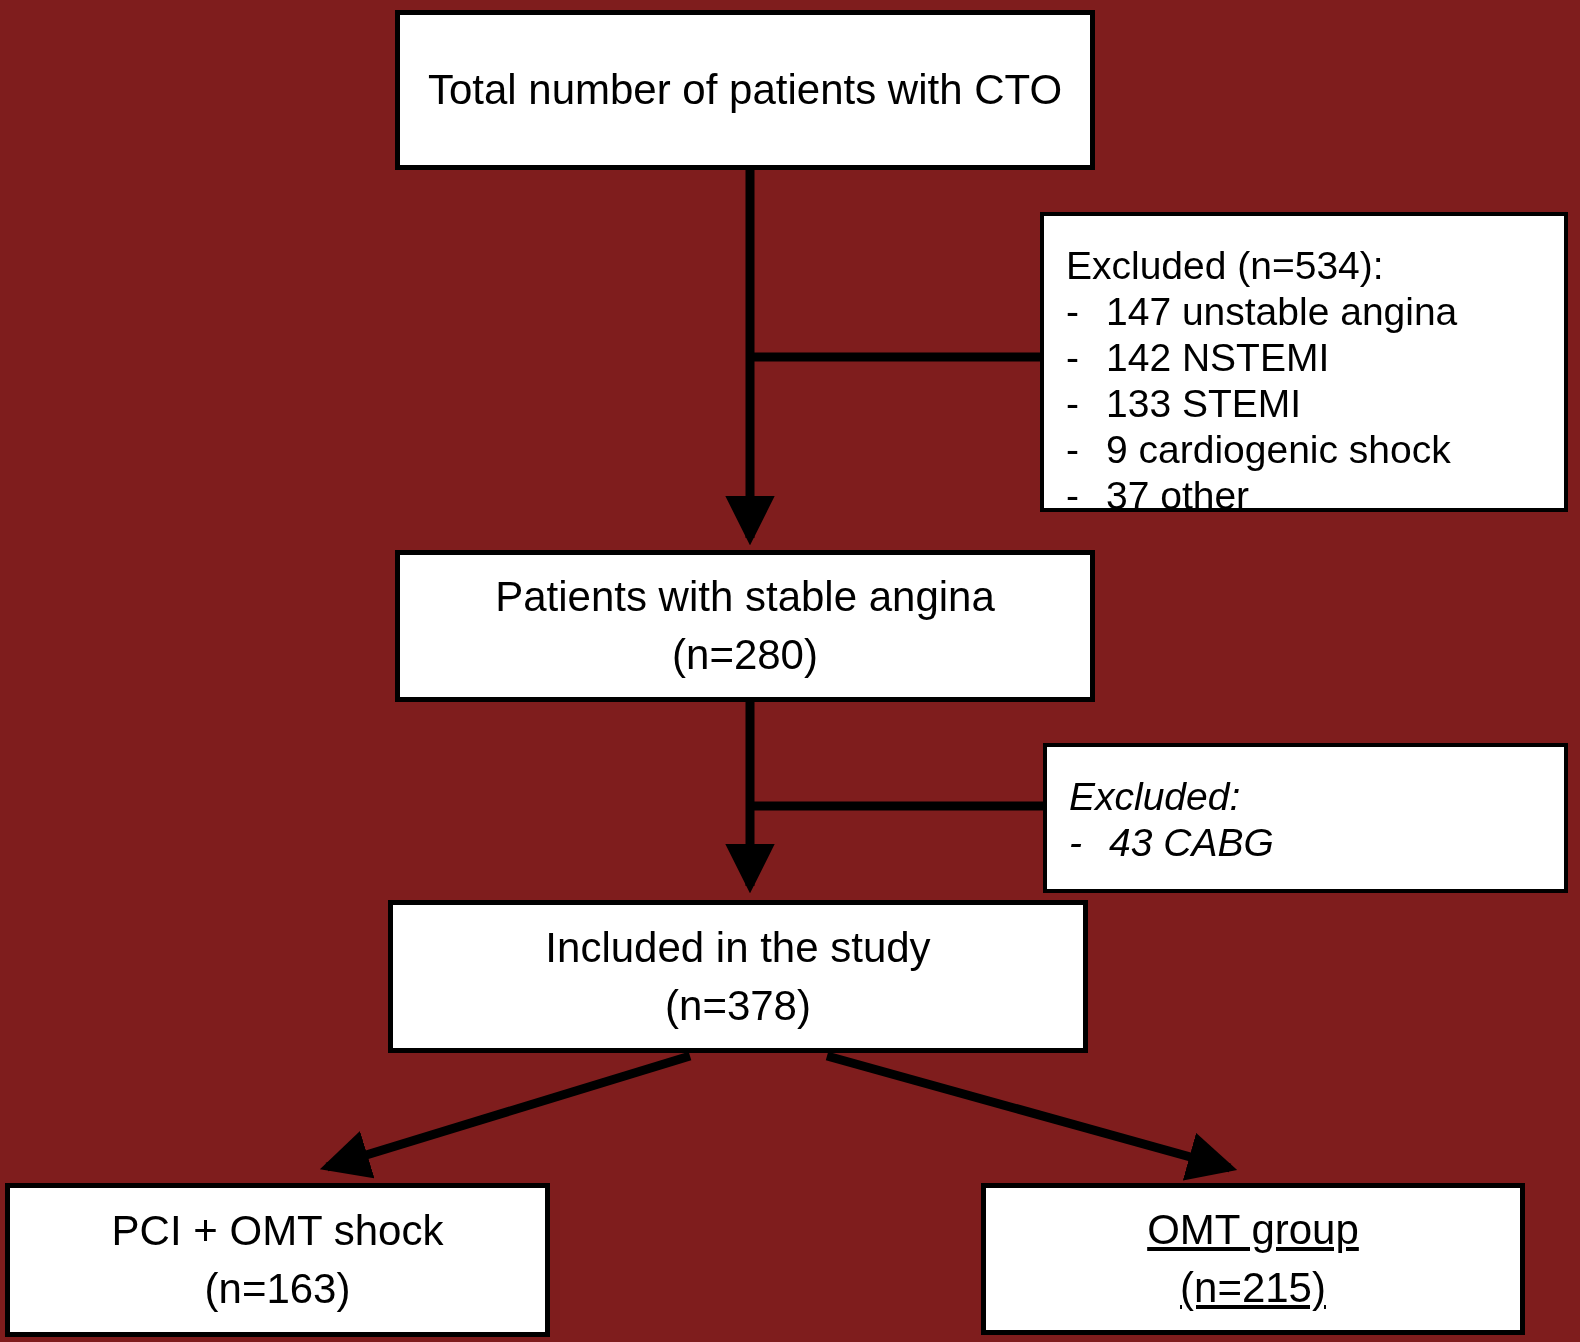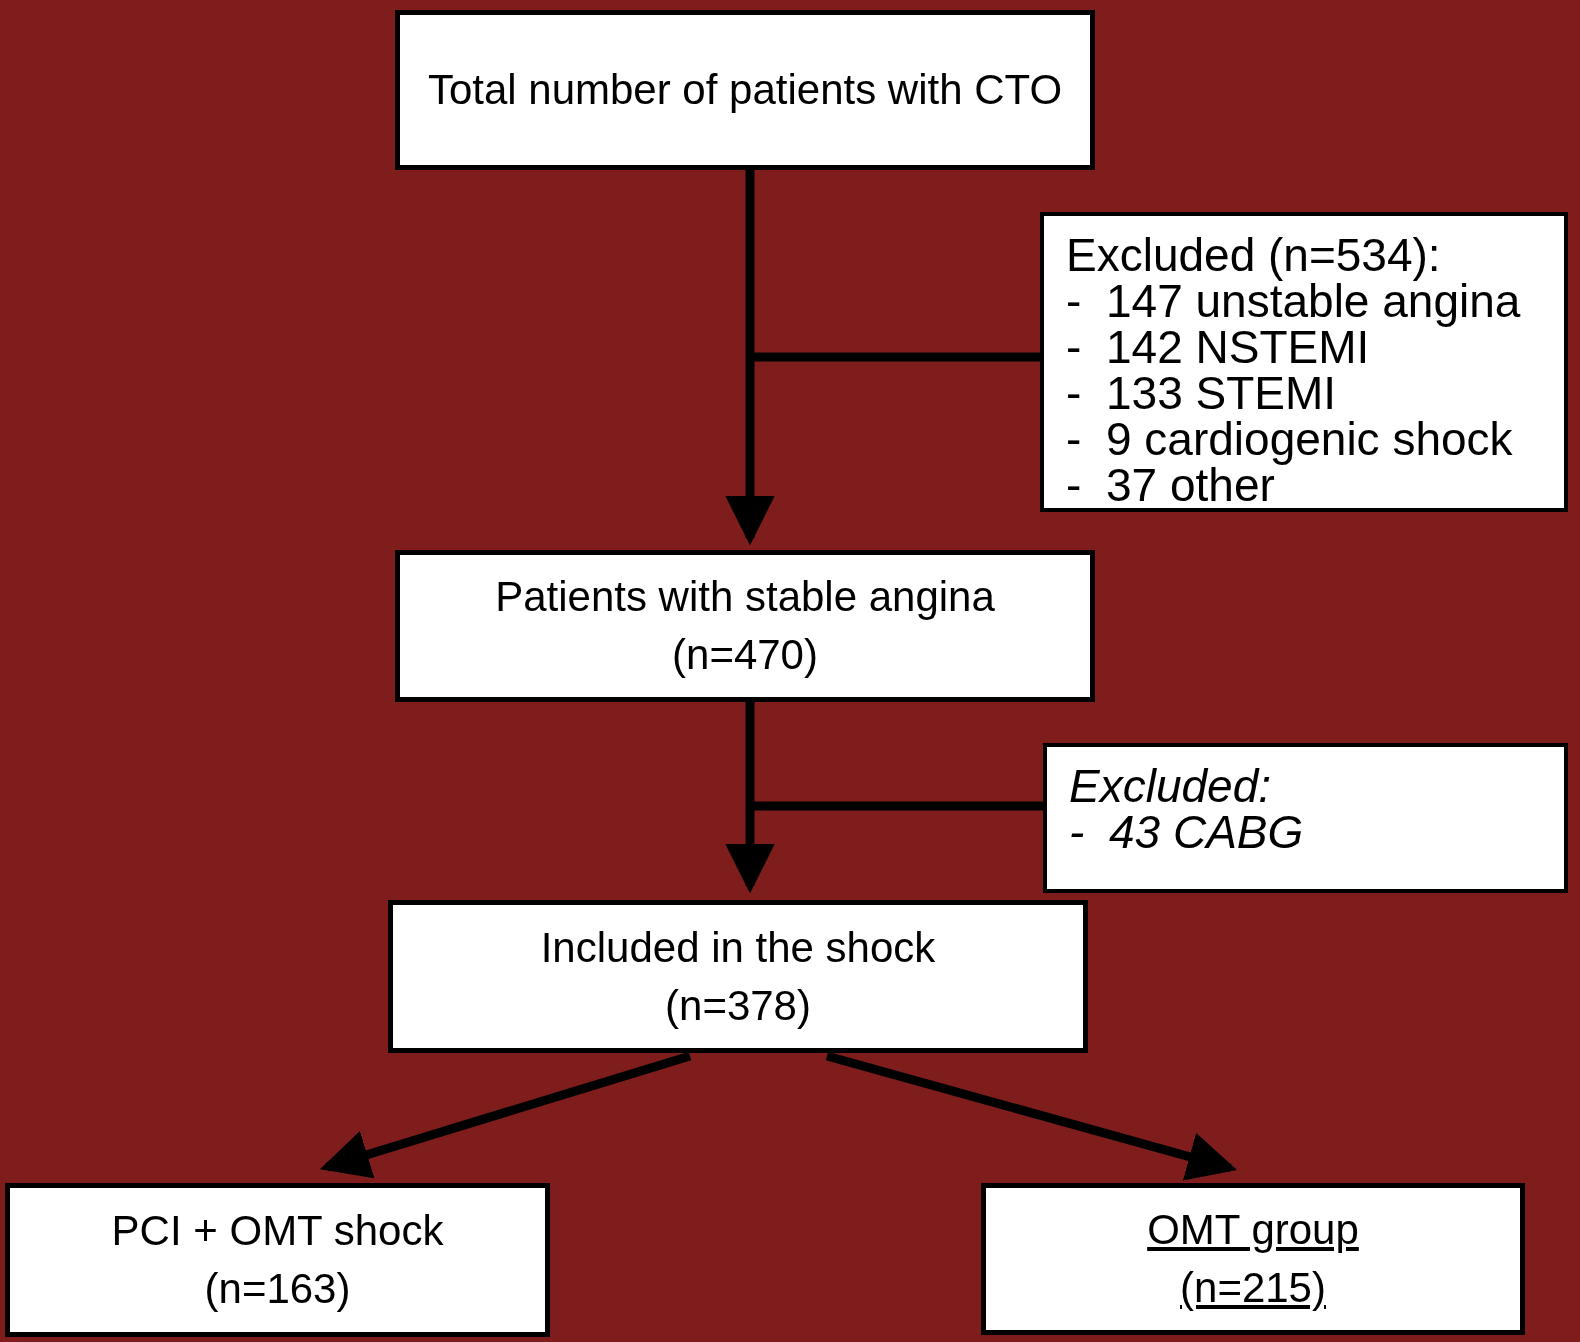--- a/index.html
+++ b/index.html
@@ -43,22 +43,22 @@
   .flow-box .bx-line {
     font-size: 42px;
     line-height: 58px;
     white-space: nowrap;
   }
   .excl-box {
     position: absolute;
     box-sizing: border-box;
     border: 4px solid #000000;
     background: #ffffff;
-    padding: 16px 18px 10px 22px;
-    font-size: 46px;
+    padding: 27px 18px 10px 22px;
+    font-size: 39px;
     line-height: 46px;
   }
   .excl-title {
     white-space: nowrap;
   }
   .excl-item {
     display: flex;
     align-items: baseline;
     white-space: nowrap;
   }
@@ -118,33 +118,33 @@
       <span>9 cardiogenic shock</span>
     </div>
     <div class="excl-item">
       <span class="dash">-</span>
       <span>37 other</span>
     </div>
   </div>
 
   <div class="flow-box" id="box-stable">
     <div class="bx-line">Patients with stable angina</div>
-    <div class="bx-line">(n=470)</div>
+    <div class="bx-line">(n=280)</div>
   </div>
 
   <div class="excl-box" id="excl-2">
     <div class="excl-title">Excluded:</div>
     <div class="excl-item">
       <span class="dash">-</span>
       <span>43 CABG</span>
     </div>
   </div>
 
   <div class="flow-box" id="box-included">
-    <div class="bx-line">Included in the shock</div>
+    <div class="bx-line">Included in the study</div>
     <div class="bx-line">(n=378)</div>
   </div>
 
   <div class="flow-box" id="box-pci">
     <div class="bx-line">PCI + OMT shock</div>
     <div class="bx-line">(n=163)</div>
   </div>
 
   <div class="flow-box" id="box-omt">
     <div class="bx-line">OMT group</div>

